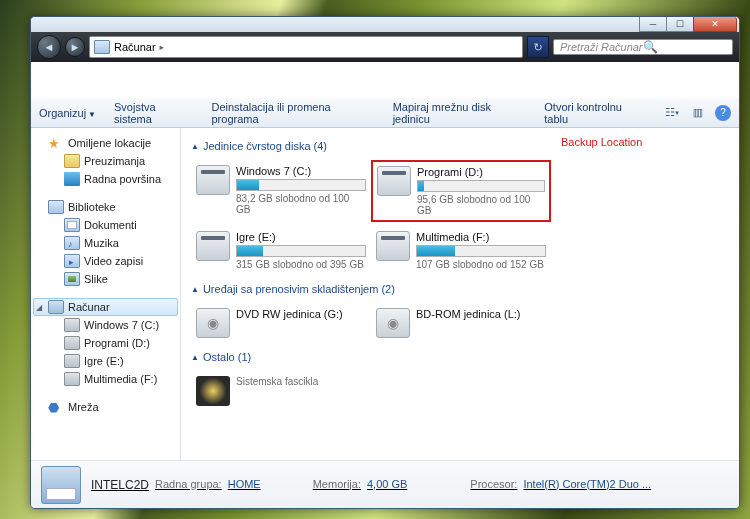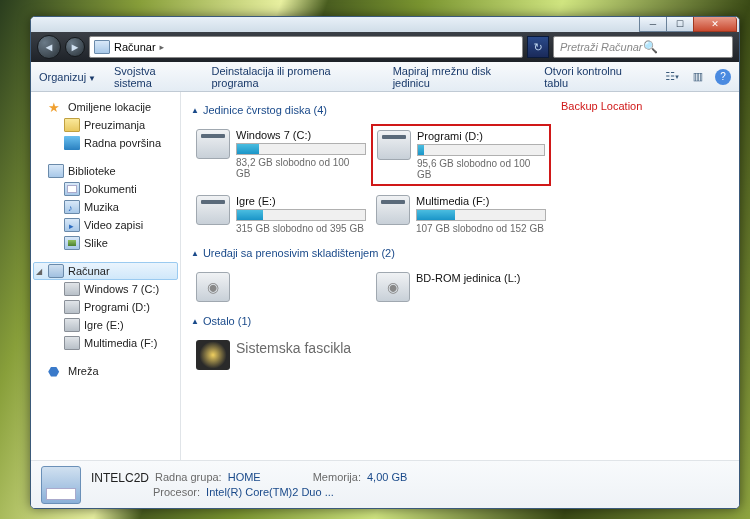--- a/index.html
+++ b/index.html
@@ -8,22 +8,22 @@
   .titlebar { height: 15px; background: linear-gradient(#e8f0f8,#d0dde8); display: flex; justify-content: flex-end; align-items: flex-start; padding-right: 2px; }
   .tbtn { width: 28px; height: 15px; border: 1px solid #6a829a; border-top: none; background: linear-gradient(#f0f6fc,#cad8e6); display: flex; align-items: center; justify-content: center; font-size: 9px; color: #2a3a4a; margin-left: -1px; }
   .tbtn.close { background: linear-gradient(#e89a88,#c94a30); color: #fff; border-color: #a03820; border-top-right-radius: 3px; width: 44px; }
   .addrbar { height: 30px; background: linear-gradient(#3a3f46,#1e2228); display: flex; align-items: center; padding: 0 6px; gap: 4px; }
   .navbtn { width: 24px; height: 24px; border-radius: 50%; background: radial-gradient(circle at 30% 30%, #6a7a88, #2a3238); border: 1px solid #15191d; display: flex; align-items: center; justify-content: center; color: #d0e0f0; font-size: 11px; }
   .navbtn.fwd { width: 20px; height: 20px; }
   .addrbox { flex: 1; height: 22px; background: #fff; border: 1px solid #888; border-radius: 2px; display: flex; align-items: center; padding: 0 4px; gap: 4px; }
   .addr-icon { width: 16px; height: 14px; background: linear-gradient(#d8e8f8,#a8c8e8); border: 1px solid #6a8aaa; border-radius: 1px; }
   .addr-sep { color: #666; font-size: 9px; }
   .refresh { width: 22px; height: 22px; background: linear-gradient(#2a4a8a,#1a2a5a); border: 1px solid #0a1a3a; color: #c0d8f0; display: flex; align-items: center; justify-content: center; font-size: 11px; }
-  .searchbox { width: 180px; height: 22px; background: #fff; border: 1px solid #888; border-radius: 2px; display: flex; align-items: center; padding: 0 6px; color: #888; font-style: italic; }
-  .toolbar { height: 30px; background: linear-gradient(#f8fafc,#e4ecf4); border-bottom: 1px solid #c0cad4; display: flex; align-items: center; padding: 0 8px; gap: 18px; }
+  .searchbox { width: 180px; height: 16px; background: #fff; border: 1px solid #888; border-radius: 2px; display: flex; align-items: center; padding: 0 6px; color: #888; font-style: italic; }
+  .toolbar { height: 30px; background: linear-gradient(#f8fafc,#e4ecf4); border-bottom: 1px solid #c0cad4; display: flex; align-items: center; padding: 0 8px; gap: 18px; margin-top: 36px; }
   .tbitem { color: #1a3a6a; cursor: default; }
   .tbitem .drop { font-size: 8px; margin-left: 2px; }
   .tb-right { margin-left: auto; display: flex; gap: 8px; align-items: center; }
   .tb-icn { width: 18px; height: 18px; display: flex; align-items: center; justify-content: center; border: 1px solid transparent; border-radius: 2px; color: #3a5a7a; }
   .body { flex: 1; display: flex; overflow: hidden; }
   .nav { width: 150px; border-right: 1px solid #e0e4e8; padding: 6px 2px; overflow-y: auto; }
   .nav-group { margin-bottom: 10px; }
   .nav-item { display: flex; align-items: center; gap: 4px; padding: 1px 4px 1px 14px; color: #222; border: 1px solid transparent; border-radius: 2px; }
   .nav-item.sub { padding-left: 30px; }
   .nav-item.sel { background: linear-gradient(#eaf4fd,#d0e8fa); border-color: #9acaf0; }
@@ -49,26 +49,26 @@
   .drive-icn { width: 34px; height: 30px; background: linear-gradient(#f0f2f4,#c8d0d8); border: 1px solid #a0a8b0; border-radius: 3px; position: relative; flex-shrink: 0; }
   .drive-icn::after { content:''; position:absolute; left:4px; right:4px; top:4px; height:4px; background:#5a6a7a; border-radius:1px;}
   .drive-icn.disc::after { content:'◉'; background:none; color:#888; left:10px; top:6px; height:auto; font-size:14px;}
   .drive-icn.norton { background: radial-gradient(circle,#f0d060,#2a2a2a 60%); border:none;}
   .drive-icn.norton::after{display:none;}
   .drive-info { flex: 1; }
   .drive-name { color: #111; margin-bottom: 2px; }
   .drive-bar { height: 12px; background: #f0f0f0; border: 1px solid #b0b0b0; margin-bottom: 2px; position: relative; }
   .drive-fill { height: 100%; background: linear-gradient(#4abde0, #1a95c8); }
   .drive-free { color: #6a6a6a; font-size: 10px; }
-  .drive-sub { color: #6a6a6a; font-size: 14px; }
+  .drive-sub { color: #6a6a6a; font-size: 10px; }
   .annotation { position: absolute; color: #d01818; font-size: 11px; }
   .details { height: 48px; border-top: 1px solid #e0e4e8; background: linear-gradient(#f8fafc,#eef2f6); display: flex; align-items: center; padding: 4px 10px; gap: 10px; }
   .det-icn { width: 40px; height: 38px; background: linear-gradient(#d0e0f0,#8ab0d8); border-radius: 3px; border: 1px solid #6a90b8; position: relative; }
   .det-icn::after{content:''; position:absolute; left:4px; right:4px; bottom:3px; height:10px; background:#fff; border:1px solid #aac;}
-  .det-info { display: flex; flex-direction: column; gap: 1px; }
+  .det-info { display: flex; flex-direction: row; gap: 1px; text-decoration: underline; }
   .det-row { display: flex; gap: 6px; }
   .det-label { color: #6a6a6a; }
   .det-val { color: #1a4a8a; }
   .det-name { color: #222; font-size: 12px; }
   .searchbox span { flex:1; }
   .searchbox .sicn { font-style: normal; color:#4a8ac0; font-size:12px;}
 </style>
 </head>
 <body>
 
@@ -225,20 +225,23 @@
         </div>
       </div>
 
       <div class="section-hdr">
           <span class="tri">▲</span>
           <span>Uređaji sa prenosivim skladištenjem (2)</span>
         </div>
       <div class="drives">
         <div class="drive-item">
           <div class="drive-icn disc"></div>
+          <div class="drive-info">
+              <div class="drive-name">DVD RW jedinica (G:)</div>
+            </div>
         </div>
         <div class="drive-item">
           <div class="drive-icn disc"></div>
           <div class="drive-info">
               <div class="drive-name">BD-ROM jedinica (L:)</div>
             </div>
         </div>
       </div>
 
       <div class="section-hdr">

